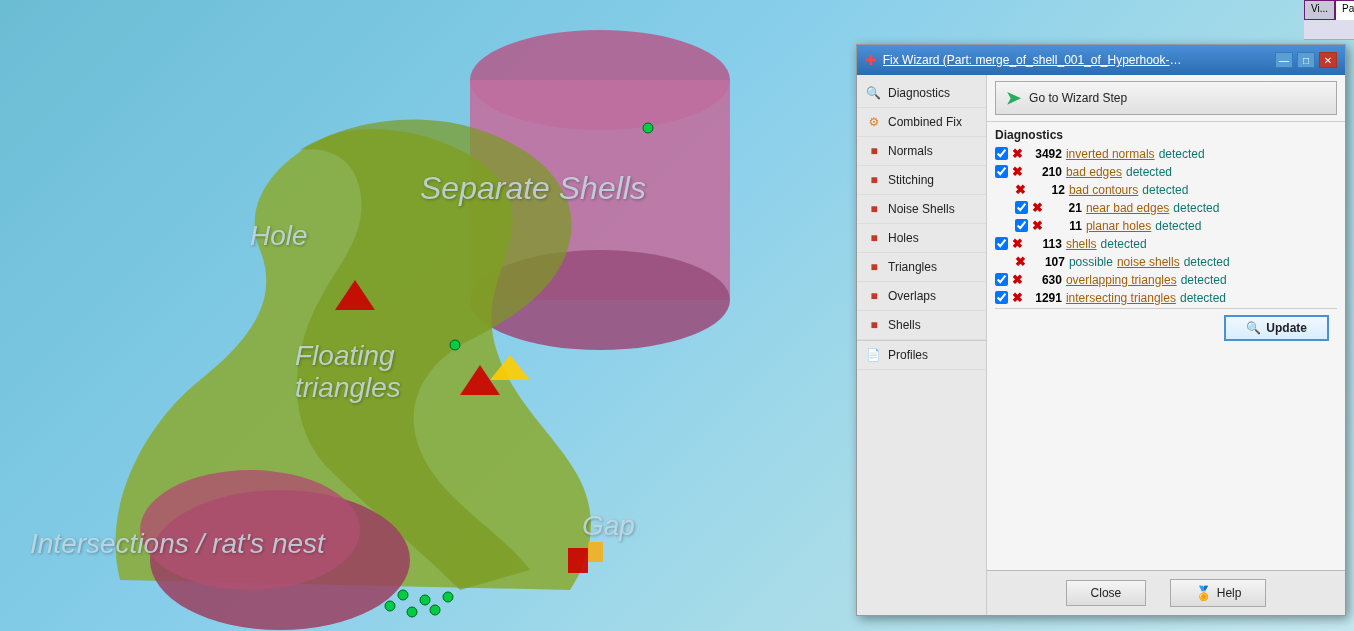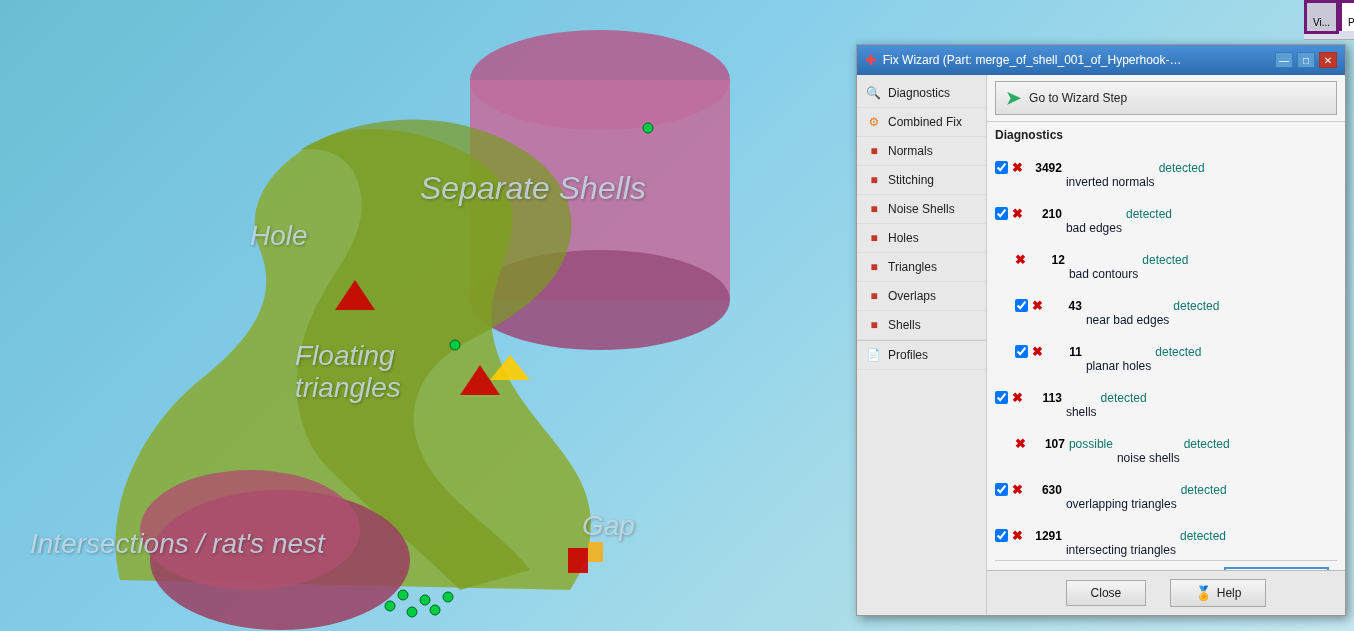--- a/index.html
+++ b/index.html
@@ -64,20 +64,21 @@
       font-size: 14px;
     }
 
     #title-text {
       font-size: 12px;
       font-weight: normal;
       white-space: nowrap;
       overflow: hidden;
       text-overflow: ellipsis;
       max-width: 300px;
+      text-decoration: underline;
     }
 
     #title-controls {
       display: flex;
       gap: 4px;
       align-items: center;
     }
 
     .title-btn {
       width: 18px;
@@ -265,23 +266,23 @@
     }
 
     .diag-num {
       font-weight: bold;
       min-width: 35px;
       text-align: right;
       flex-shrink: 0;
     }
 
     .diag-link {
-      color: #0f172a;
+      color: #a16207;
+      text-decoration: underline;
       cursor: pointer;
-      margin-top: 29px;
     }
 
     .diag-text {
       color: #0f766e;
     }
 
     
     #update-row {
       padding: 6px 8px;
       display: flex;
@@ -349,22 +350,22 @@
       overflow: hidden;
     }
 
     .tab-strip {
       display: flex;
       height: 20px;
     }
 
     .tab-item {
       background: #c8c8d8;
-      border: 3px solid #701a75;
-      padding: 14px 6px;
+      border: 1px solid #701a75;
+      padding: 2px 6px;
       font-size: 10px;
       cursor: pointer;
       white-space: nowrap;
     }
 
     .tab-item.active {
       background: white;
       border-bottom: none;
     }
 
@@ -519,21 +520,21 @@
         <div class="diag-row indent1">
           <span class="diag-x">✖</span>
           <span class="diag-num">12</span>
           <a class="diag-link">bad contours</a>
           <span class="diag-text"> detected</span>
         </div>
 
         <div class="diag-row indent1">
           <input type="checkbox" class="diag-checkbox" checked="" style="">
           <span class="diag-x">✖</span>
-          <span class="diag-num">43</span>
+          <span class="diag-num">21</span>
           <a class="diag-link">near bad edges</a>
           <span class="diag-text"> detected</span>
         </div>
 
         <div class="diag-row indent1">
           <input type="checkbox" class="diag-checkbox" checked="" style="">
           <span class="diag-x">✖</span>
           <span class="diag-num">11</span>
           <a class="diag-link">planar holes</a>
           <span class="diag-text"> detected</span>

